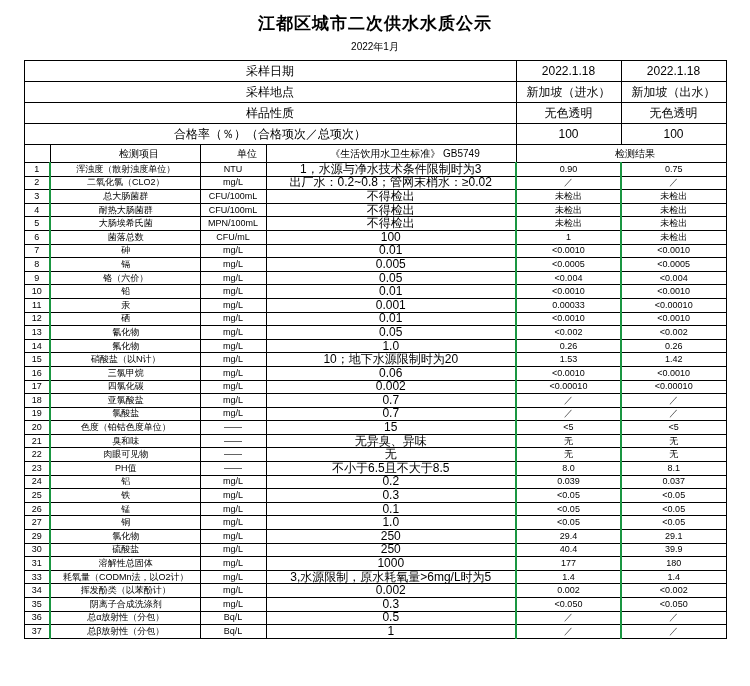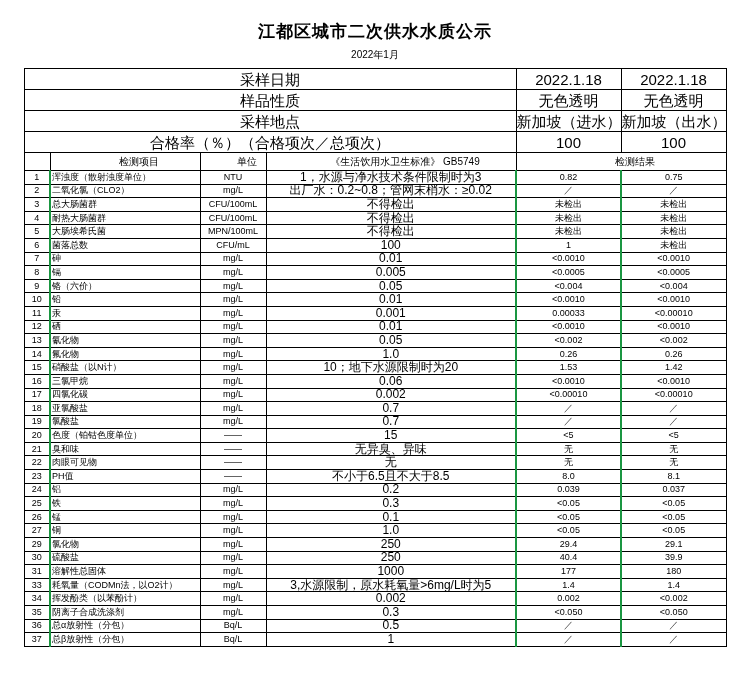--- a/index.html
+++ b/index.html
@@ -8,21 +8,21 @@
     background:#ffffff;
     font-family:"Liberation Sans","DejaVu Sans",sans-serif;
     color:#000;
     overflow:hidden;
   }
   .page{width:750px;height:686px;position:relative;}
   .title{
     text-align:center;
     font-weight:bold;
     font-size:17px;
-    margin-top:20px;
+    margin-top:12px;
     letter-spacing:1px;
   }
   .subtitle{
     text-align:center;
     font-size:10px;
     margin-top:5px;
     margin-bottom:6px;
   }
   table{
     border-collapse:collapse;
@@ -34,24 +34,24 @@
     border:1px solid #000;
     font-size:9px;
     text-align:center;
     vertical-align:middle;
     padding:0;
     height:12.6px;
     line-height:11px;
     overflow:hidden;
     white-space:nowrap;
   }
-  .hdr-row td{height:20px;font-size:15px;}
+  .hdr-row td{height:20px;font-size:12px;}
   .lbl{font-size:10.5px;}
   .colhdr td{height:17px;font-size:10px;padding-left:28px;}
-  .left{text-align:left;padding-left:1px;}
+  .left{text-align:center;padding-left:1px;}
   .green{border-left:2px solid #1a9641 !important;}
   .c-no{width:26px;}
   .c-item{width:150px;}
   .c-unit{width:66px;}
   .c-std{width:250px;}
   .c-res{width:105px;}
   .std-cell{font-size:12px;}
 </style>
 </head>
 <body>
@@ -70,49 +70,49 @@
         <col class="c-res">
     </colgroup>
     <tbody>
 
       <tr class="hdr-row">
         <td colspan="4" class="lbl">采样日期</td>
         <td>2022.1.18</td>
         <td>2022.1.18</td>
       </tr>
       <tr class="hdr-row">
+        <td colspan="4" class="lbl">采样地点</td>
+        <td>新加坡（进水）</td>
+        <td>新加坡（出水）</td>
+      </tr>
+      <tr class="hdr-row">
         <td colspan="4" class="lbl">样品性质</td>
         <td>无色透明</td>
         <td>无色透明</td>
-      </tr>
-      <tr class="hdr-row">
-        <td colspan="4" class="lbl">采样地点</td>
-        <td>新加坡（进水）</td>
-        <td>新加坡（出水）</td>
       </tr>
       <tr class="hdr-row">
         <td colspan="4" class="lbl">合格率（％）（合格项次／总项次）</td>
         <td>100</td>
         <td>100</td>
       </tr>
 
       <tr class="colhdr">
         <td>序号</td>
         <td>检测项目</td>
         <td>单位</td>
         <td>《生活饮用水卫生标准》 GB5749</td>
         <td colspan="2">检测结果</td>
       </tr>
 
     <tr>
           <td>1</td>
           <td class="green left">浑浊度（散射浊度单位）</td>
           <td>NTU</td>
           <td class="std-cell">1，水源与净水技术条件限制时为3</td>
-          <td class="green">0.82</td>
+          <td class="green">0.90</td>
           <td class="green">0.75</td>
         </tr>
         <tr>
           <td>2</td>
           <td class="green left">二氧化氯（CLO2）</td>
           <td>mg/L</td>
           <td class="std-cell">出厂水：0.2~0.8；管网末梢水：≥0.02</td>
           <td class="green">／</td>
           <td class="green">／</td>
         </tr>

